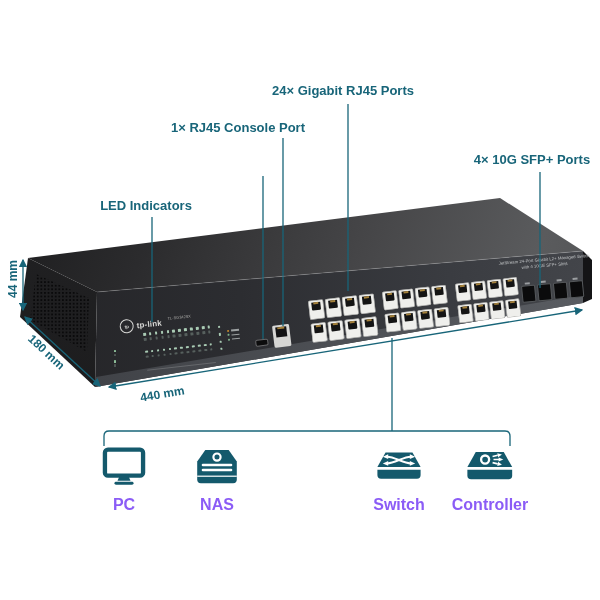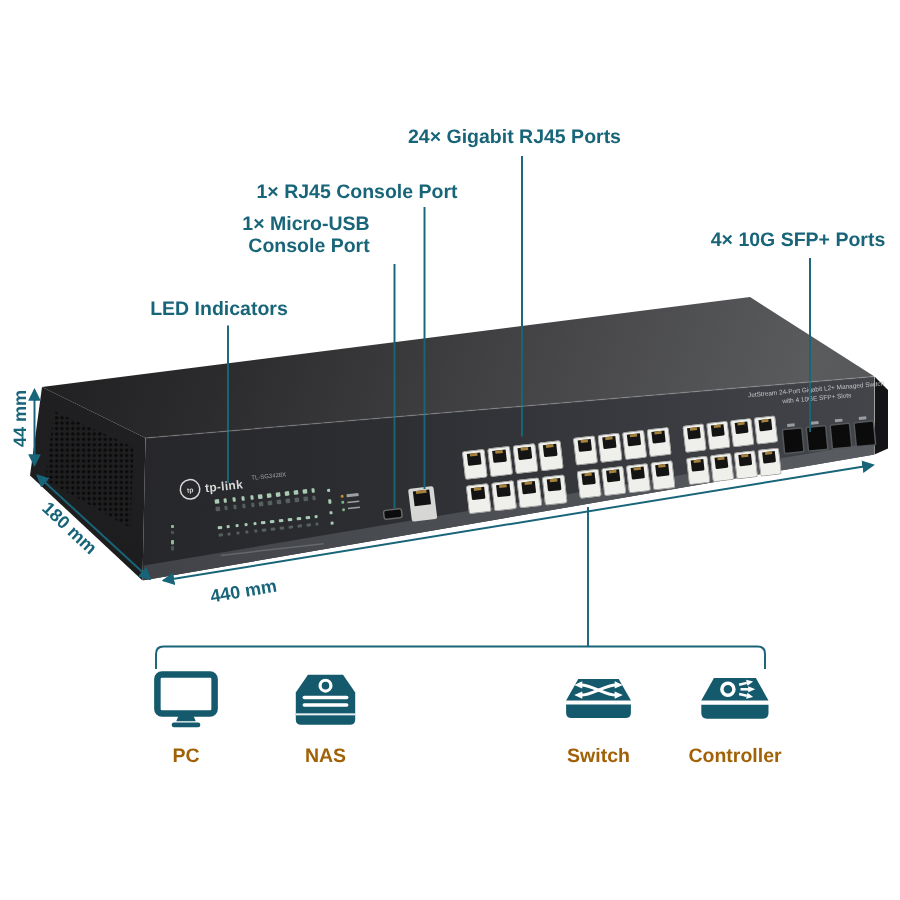--- a/index.html
+++ b/index.html
@@ -65,21 +65,21 @@
        transform:translateX(-50%);text-align:right;line-height:15px;}
   .dim{position:absolute;color:#186579;font-weight:bold;font-size:12px;white-space:nowrap;}
   .dim-h{left:-7px;top:272px;transform:rotate(-90deg);transform-origin:center;width:40px;text-align:center;}
   .dim-d{left:24px;top:345px;transform:rotate(43deg);}
   .dim-w{left:140px;top:387px;transform:rotate(-9.5deg);}
   .overlay-svg{position:absolute;inset:0;pointer-events:none;}
   
   .dev-item{position:absolute;top:447px;transform:translateX(-50%);display:flex;
        flex-direction:column;align-items:center;gap:9px;}
   .icon-box{height:40px;display:flex;align-items:center;}
-  .dev-label{color:#a16207;font-size:13px;font-weight:bold;}
+  .dev-label{color:#8b5cf6;font-size:16px;font-weight:bold;}
 </style>
 </head>
 <body>
 
 <div class="stage">
 
   <div>
     <div class="face face-top"></div>
     <div class="face face-left"></div>
     <div class="face vents"></div>
@@ -212,24 +212,20 @@
       <line x1="25" y1="317" x2="100" y2="386" marker-start="url(#ah)" marker-end="url(#ah)"></line>
       <line x1="109" y1="387" x2="582" y2="310" marker-start="url(#ah)" marker-end="url(#ah)"></line>
       <line x1="392" y1="338" x2="392" y2="431"></line>
       <path d="M104 446 L104 436 Q104 431 109 431 L505 431 Q510 431 510 436 L510 446"></path>
     </g>
     <line x1="97" y1="292" x2="583" y2="251" stroke="rgba(255,255,255,.16)" stroke-width="1"></line>
   </svg>
 
   <div class="ann" style="left:343px;top:83px">24× Gigabit RJ45 Ports</div>
   <div class="ann" style="left:238px;top:120px">1× RJ45 Console Port</div>
-  <div class="ann" style="left:204px;top:141px">
-    <div>1× Micro-USB</div>
-    <div>Console Port</div>
-  </div>
   <div class="ann" style="left:146px;top:198px">LED Indicators</div>
   <div class="ann" style="left:532px;top:152px">4× 10G SFP+ Ports</div>
 
   <div class="dim dim-h">44 mm</div>
   <div class="dim dim-d">180 mm</div>
   <div class="dim dim-w">440 mm</div>
 
   <div class="dev-item" style="left:124px">
     <div class="icon-box">
       <svg width="52" height="42" viewBox="0 0 60 46">

